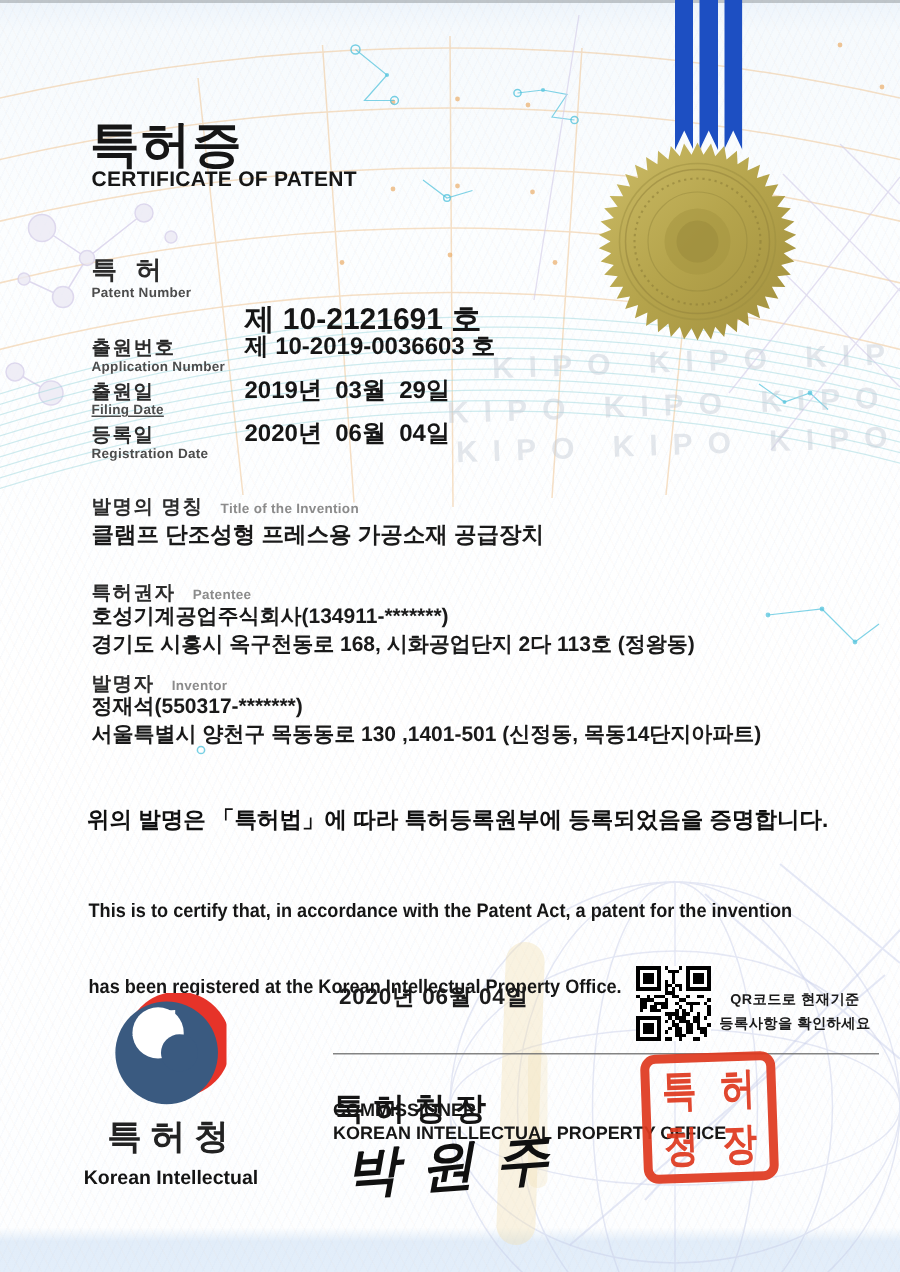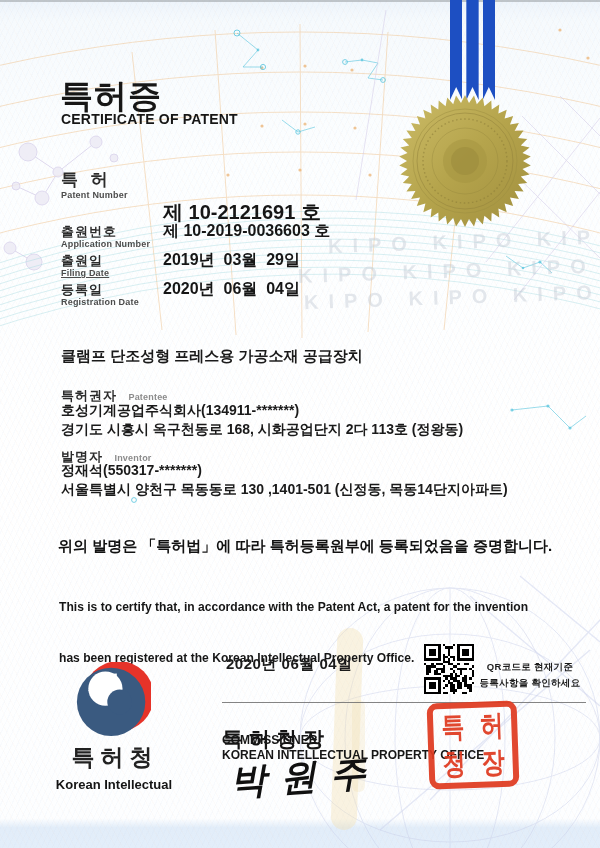--- a/index.html
+++ b/index.html
@@ -214,20 +214,24 @@
   <div class="abs val lg" style="left:163px;top:221px;">제 10-2019-0036603 호</div>
 
   <div class="abs lab-kr" style="left:61px;top:252px;">출원일</div>
   <div class="abs lab-en" style="left:61px;top:268px;text-decoration:underline;">Filing Date</div>
   <div class="abs val lg" style="left:163px;top:250px;">2019년  03월  29일</div>
 
   <div class="abs lab-kr" style="left:61px;top:281px;">등록일</div>
   <div class="abs lab-en" style="left:61px;top:297px;">Registration Date</div>
   <div class="abs val lg" style="left:163px;top:279px;">2020년  06월  04일</div>
 
+  <div class="abs" style="left:61px;top:329px;">
+    <span class="lab-kr">발명의 명칭</span>
+    <span class="lab-en lite" style="margin-left:7px;">Title of the Invention</span>
+  </div>
   <div class="abs body-b" style="left:61px;top:347px;font-size:15px;">클램프 단조성형 프레스용 가공소재 공급장치</div>
 
   <div class="abs" style="left:61px;top:386px;">
     <span class="lab-kr">특허권자</span>
     <span class="lab-en lite" style="margin-left:7px;">Patentee</span>
   </div>
   <div class="abs body-b" style="left:61px;top:402px;">호성기계공업주식회사(134911-*******)</div>
   <div class="abs body-b" style="left:61px;top:421px;">경기도 시흥시 옥구천동로 168, 시화공업단지 2다 113호 (정왕동)</div>
 
   <div class="abs" style="left:61px;top:447px;">

